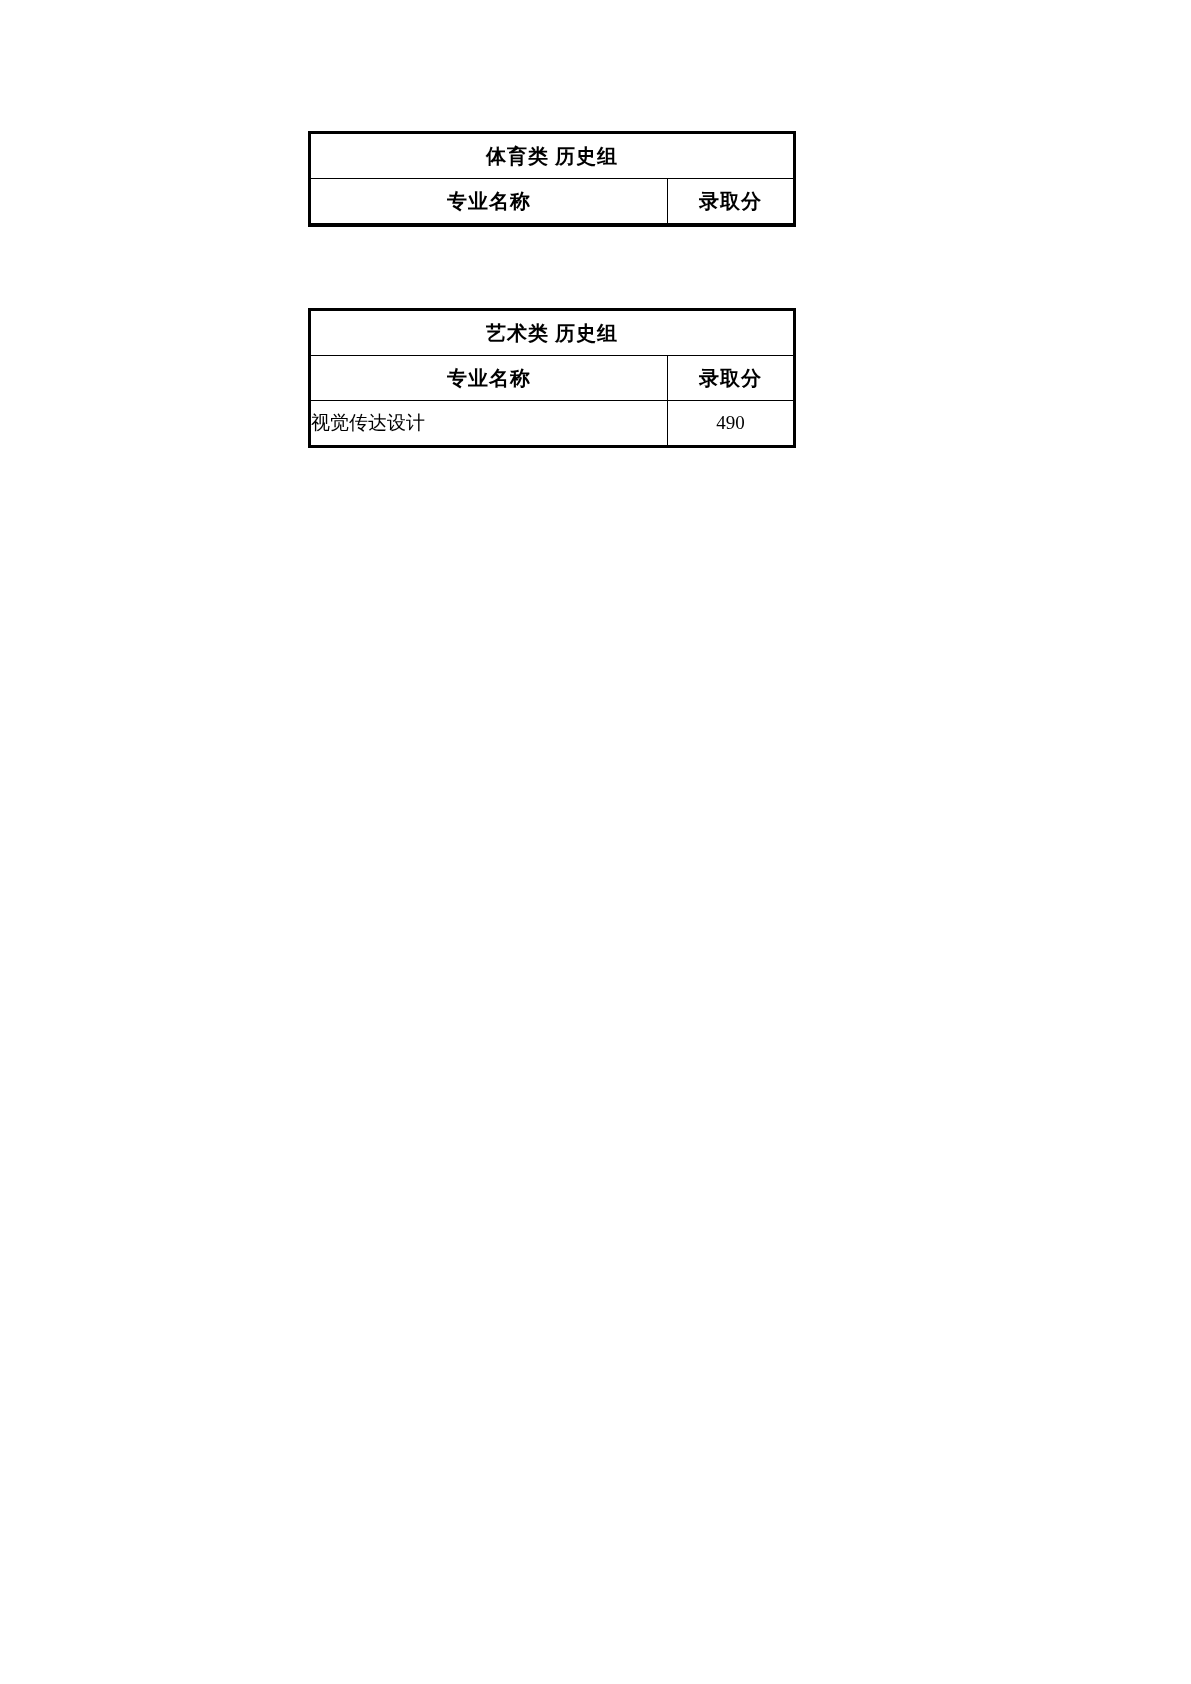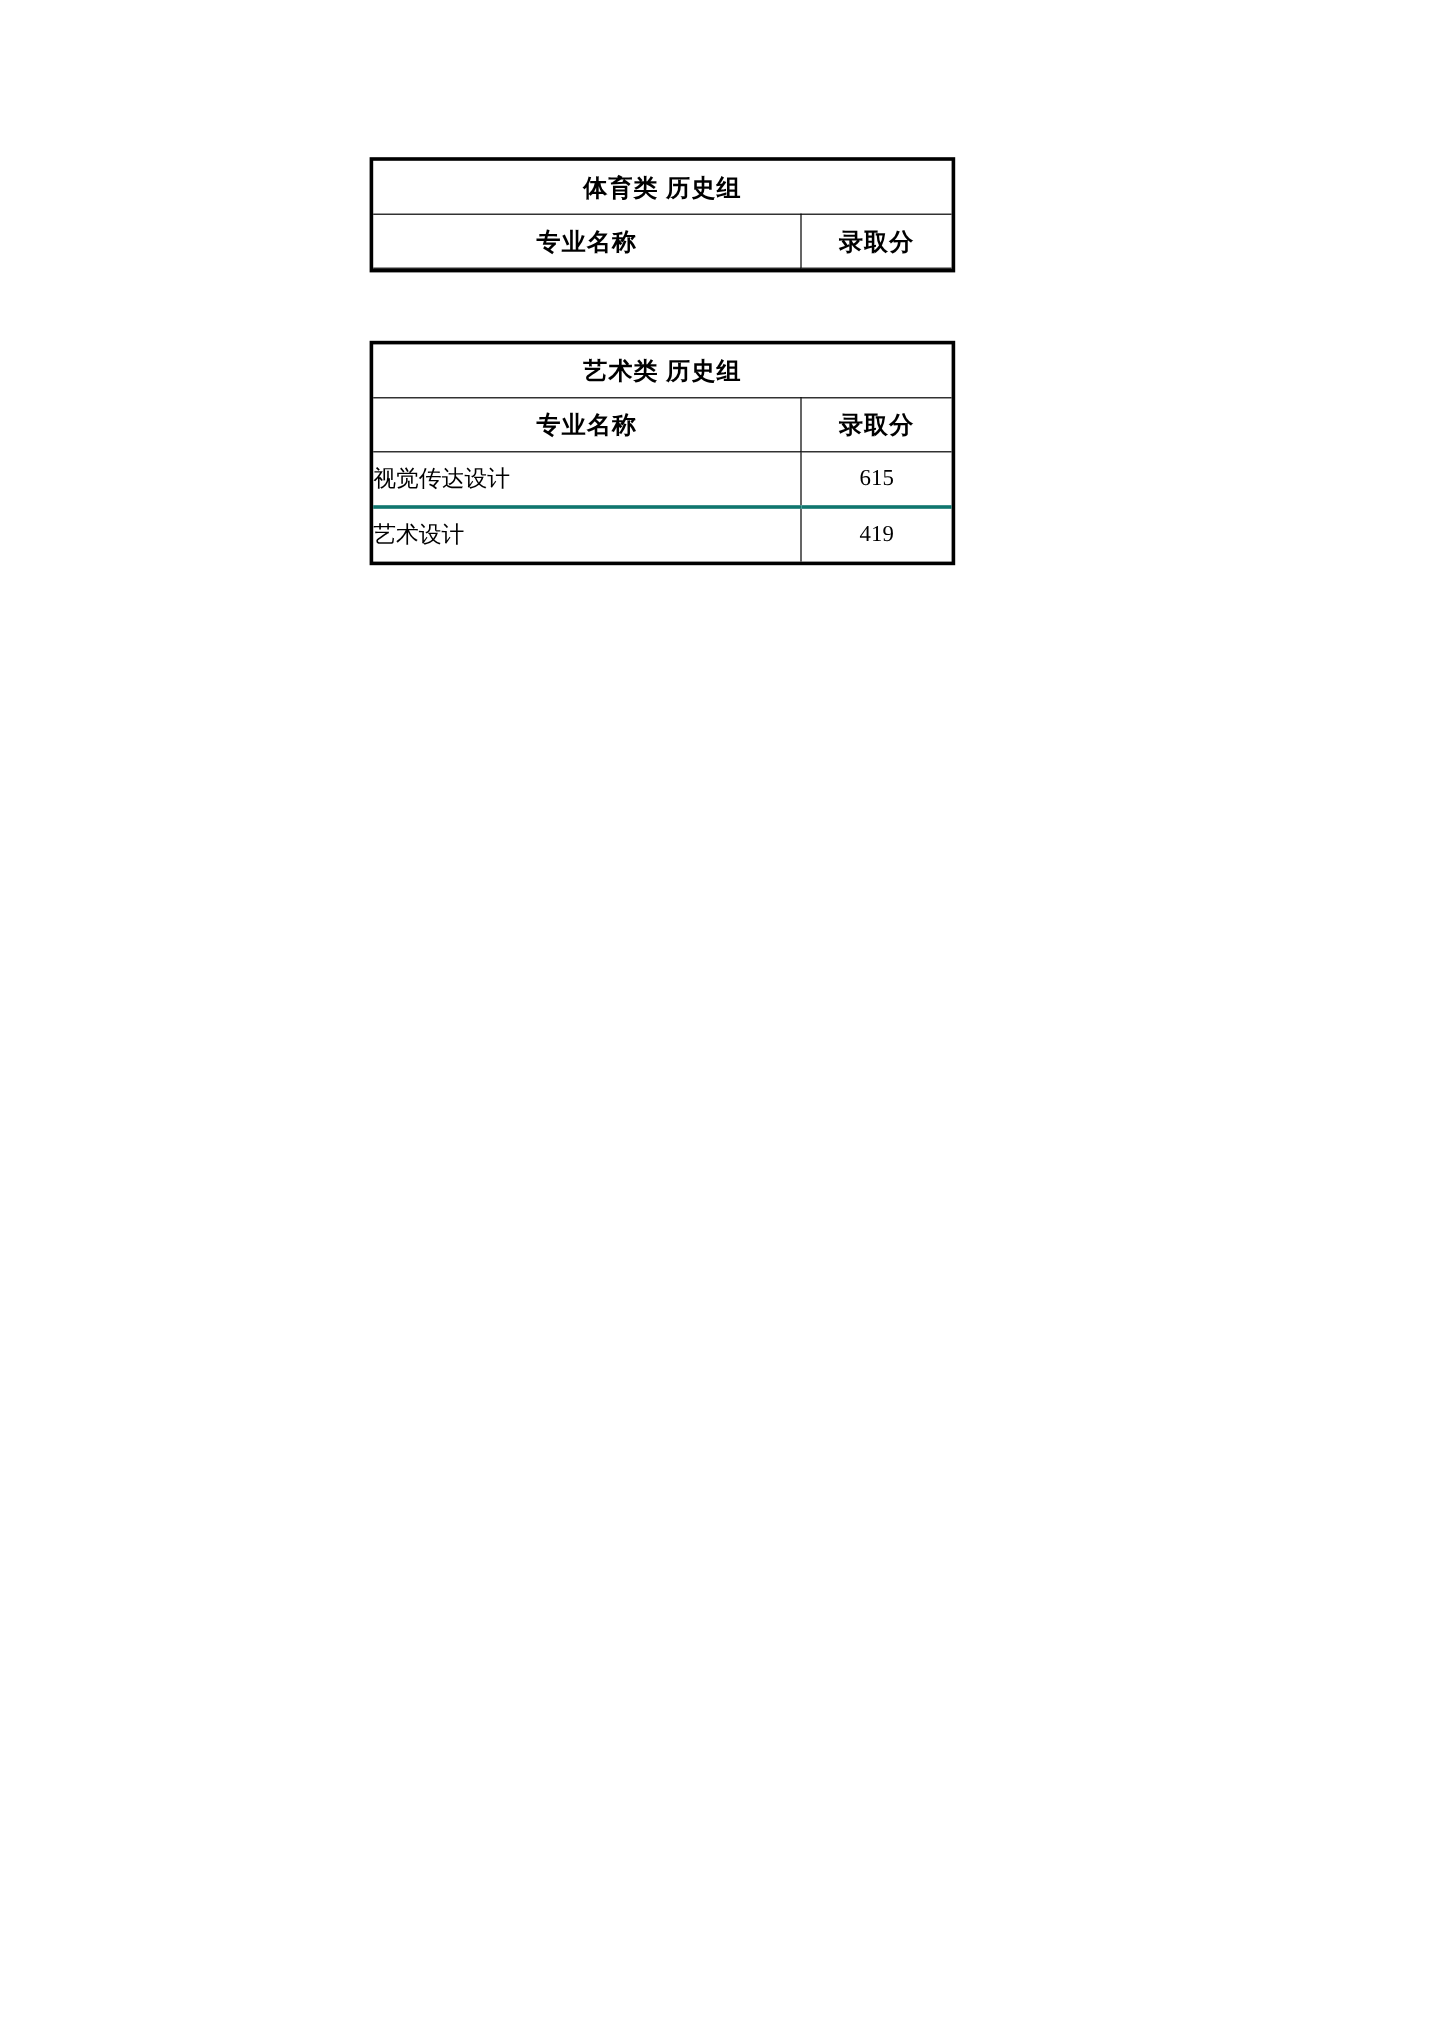--- a/index.html
+++ b/index.html
@@ -24,21 +24,21 @@
   .table-block {
     position: absolute;
     left: 308px;
     width: 488px;
     border: 3px solid #000000;
     border-collapse: collapse;
     background: #ffffff;
     box-sizing: border-box;
   }
   #table-sports { top: 131px; }
-  #table-arts { top: 284px; }
+  #table-arts { top: 308px; }
 
   table.score-table {
     width: 100%;
     border-collapse: collapse;
     table-layout: fixed;
   }
   table.score-table td, table.score-table th {
     border: 1px solid #000000;
     padding: 0;
     margin: 0;
@@ -117,23 +117,19 @@
       <tbody>
         <tr>
           <td class="title-cell" colspan="2">艺术类  历史组</td>
         </tr>
         <tr>
           <td class="hdr-cell left-col">专业名称</td>
           <td class="hdr-cell right-col">录取分</td>
         </tr>
         <tr class="data-row">
           <td class="major-cell">视觉传达设计</td>
-          <td class="score-cell">615</td>
-        </tr>
-        <tr class="data-row">
-          <td class="major-cell">艺术设计</td>
-          <td class="score-cell">419</td>
+          <td class="score-cell">490</td>
         </tr>
       </tbody>
     </table>
   </div>
 
 </div>
 
 </body></html>

